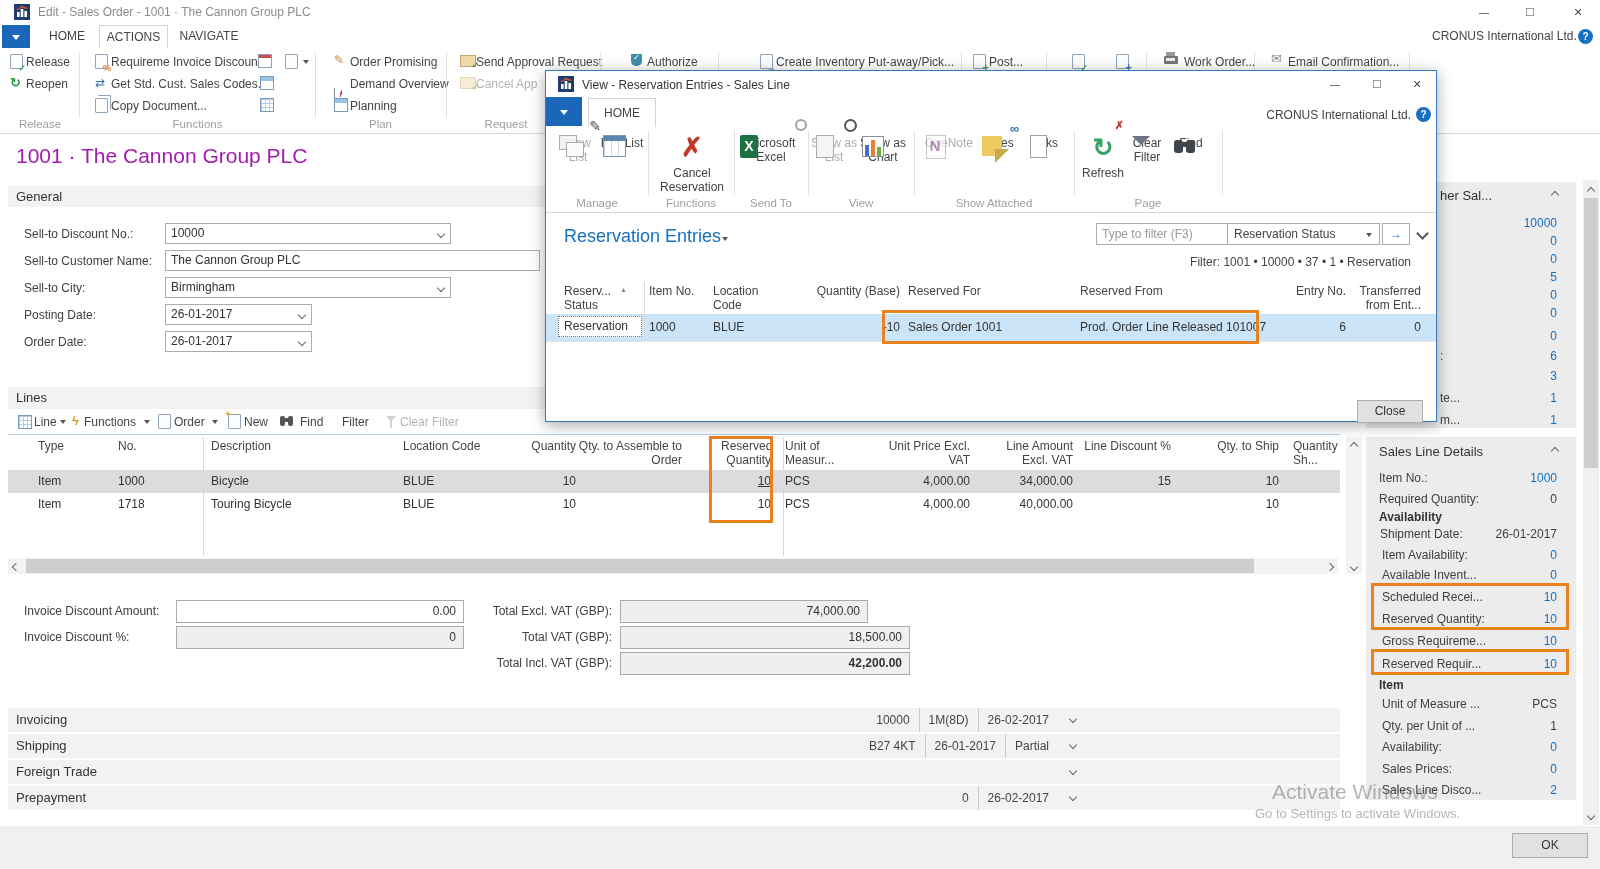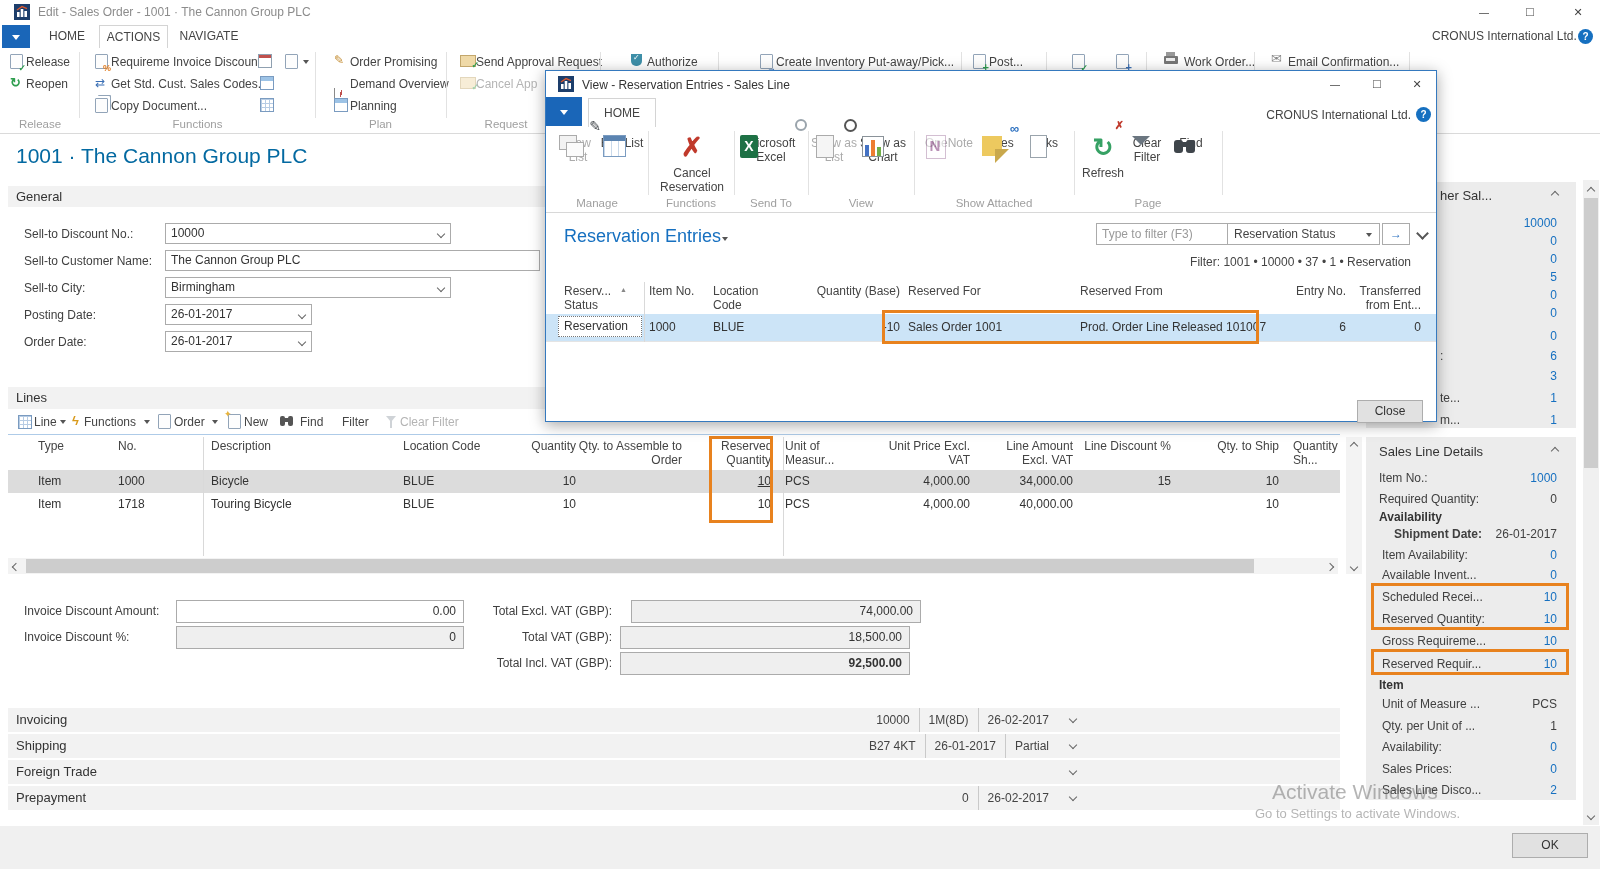--- a/index.html
+++ b/index.html
@@ -265,21 +265,21 @@
     <span class="abs rdiv" style="left:1146px;top:4px;height:18px;"></span>
     <span class="abs rdiv" style="left:1254px;top:4px;height:18px;"></span>
     <span class="abs rdiv" style="left:1409px;top:4px;height:18px;"></span>
 
     <span class="abs grp" style="left:0;top:70px;width:80px;">Release</span>
     <span class="abs grp" style="left:80px;top:70px;width:235px;">Functions</span>
     <span class="abs grp" style="left:315px;top:70px;width:131px;">Plan</span>
     <span class="abs grp" style="left:446px;top:70px;width:120px;">Request</span>
   </div>
 
-  <div class="abs" style="left:16px;top:144px;font-size:21px;color:#0369a1;">1001 · The Cannon Group PLC</div>
+  <div class="abs" style="left:16px;top:144px;font-size:21px;color:#a21caf;">1001 · The Cannon Group PLC</div>
 
   <div class="band" style="top:186px;height:21px;">
     <span class="bandlbl" style="top:3px;">General</span>
   </div>
   <span class="lbl" style="left:24px;top:227px;">Sell-to Discount No.:</span>
   <div class="fld" style="left:165px;top:223px;width:286px;">
     <span>10000</span>
     <span class="abs cv sm d" style="right:6px;top:7px;"></span>
   </div>
   <span class="lbl" style="left:24px;top:254px;">Sell-to Customer Name:</span>
@@ -386,25 +386,25 @@
     <span class="sarr" style="left:0;"><span class="cv sm l"></span></span>
     <span class="sthumb" style="left:18px;top:1px;width:1228px;height:14px;"></span>
     <span class="sarr" style="right:0;"><span class="cv sm rr"></span></span>
   </div>
 
   <span class="lbl" style="left:24px;top:604px;">Invoice Discount Amount:</span>
   <div class="tbx wht" style="left:176px;top:600px;width:288px;">0.00</div>
   <span class="lbl" style="left:24px;top:630px;">Invoice Discount %:</span>
   <div class="tbx" style="left:176px;top:626px;width:288px;">0</div>
   <span class="lbl r" style="left:470px;top:604px;width:142px;">Total Excl. VAT (GBP):</span>
-  <div class="tbx" style="left:620px;top:600px;width:290px;margin-left:11px;">74,000.00</div>
+  <div class="tbx" style="left:620px;top:600px;width:248px;">74,000.00</div>
   <span class="lbl r" style="left:470px;top:630px;width:142px;">Total VAT (GBP):</span>
   <div class="tbx" style="left:620px;top:626px;width:290px;">18,500.00</div>
   <span class="lbl r" style="left:470px;top:656px;width:142px;">Total Incl. VAT (GBP):</span>
-  <div class="tbx b" style="left:620px;top:652px;width:290px;">92,500.00</div>
+  <div class="tbx b" style="left:620px;top:652px;width:290px;">42,200.00</div>
 
   <div class="band" style="top:708px;height:24px;">
     <span class="bandlbl" style="top:4px;">Invoicing</span>
     <div class="ftvals">
       <span>10000</span>
       <span>1M(8D)</span>
       <span>26-02-2017</span>
     </div>
     <span class="cv sm d ftcv"></span>
   </div>
@@ -472,21 +472,21 @@
     </div>
 
   <div class="fbox" style="top:437px;height:363px;">
     <span class="fbh" style="left:13px;top:7px;">Sales Line Details</span>
     <span class="abs cv sm u" style="left:186px;top:11px;"></span>
   </div>
   <div class="fbr" style="top:470px;"><span>Item No.:</span><span class="fbv fblk">1000</span></div>
   <div class="fbr" style="top:491px;"><span>Required Quantity:</span><span class="fbv">0</span></div>
   <div class="fbr b" style="top:509px;color:#333;"><span>Availability</span></div>
   <div class="fbr" style="top:526px;">
-      <span class="abs" style="left:15px;font-weight:bold;">Shipment Date:</span>
+      <span class="abs" style="left:1px;">Shipment Date:</span>
       <span class="fbv">26-01-2017</span>
     </div>
   <div class="fbr" style="top:547px;">
       <span class="abs" style="left:3px;">Item Availability:</span>
       <span class="fbv fblk">0</span>
     </div>
   <div class="fbr" style="top:567px;">
       <span class="abs" style="left:3px;">Available Invent...</span>
       <span class="fbv fblk">0</span>
     </div>

